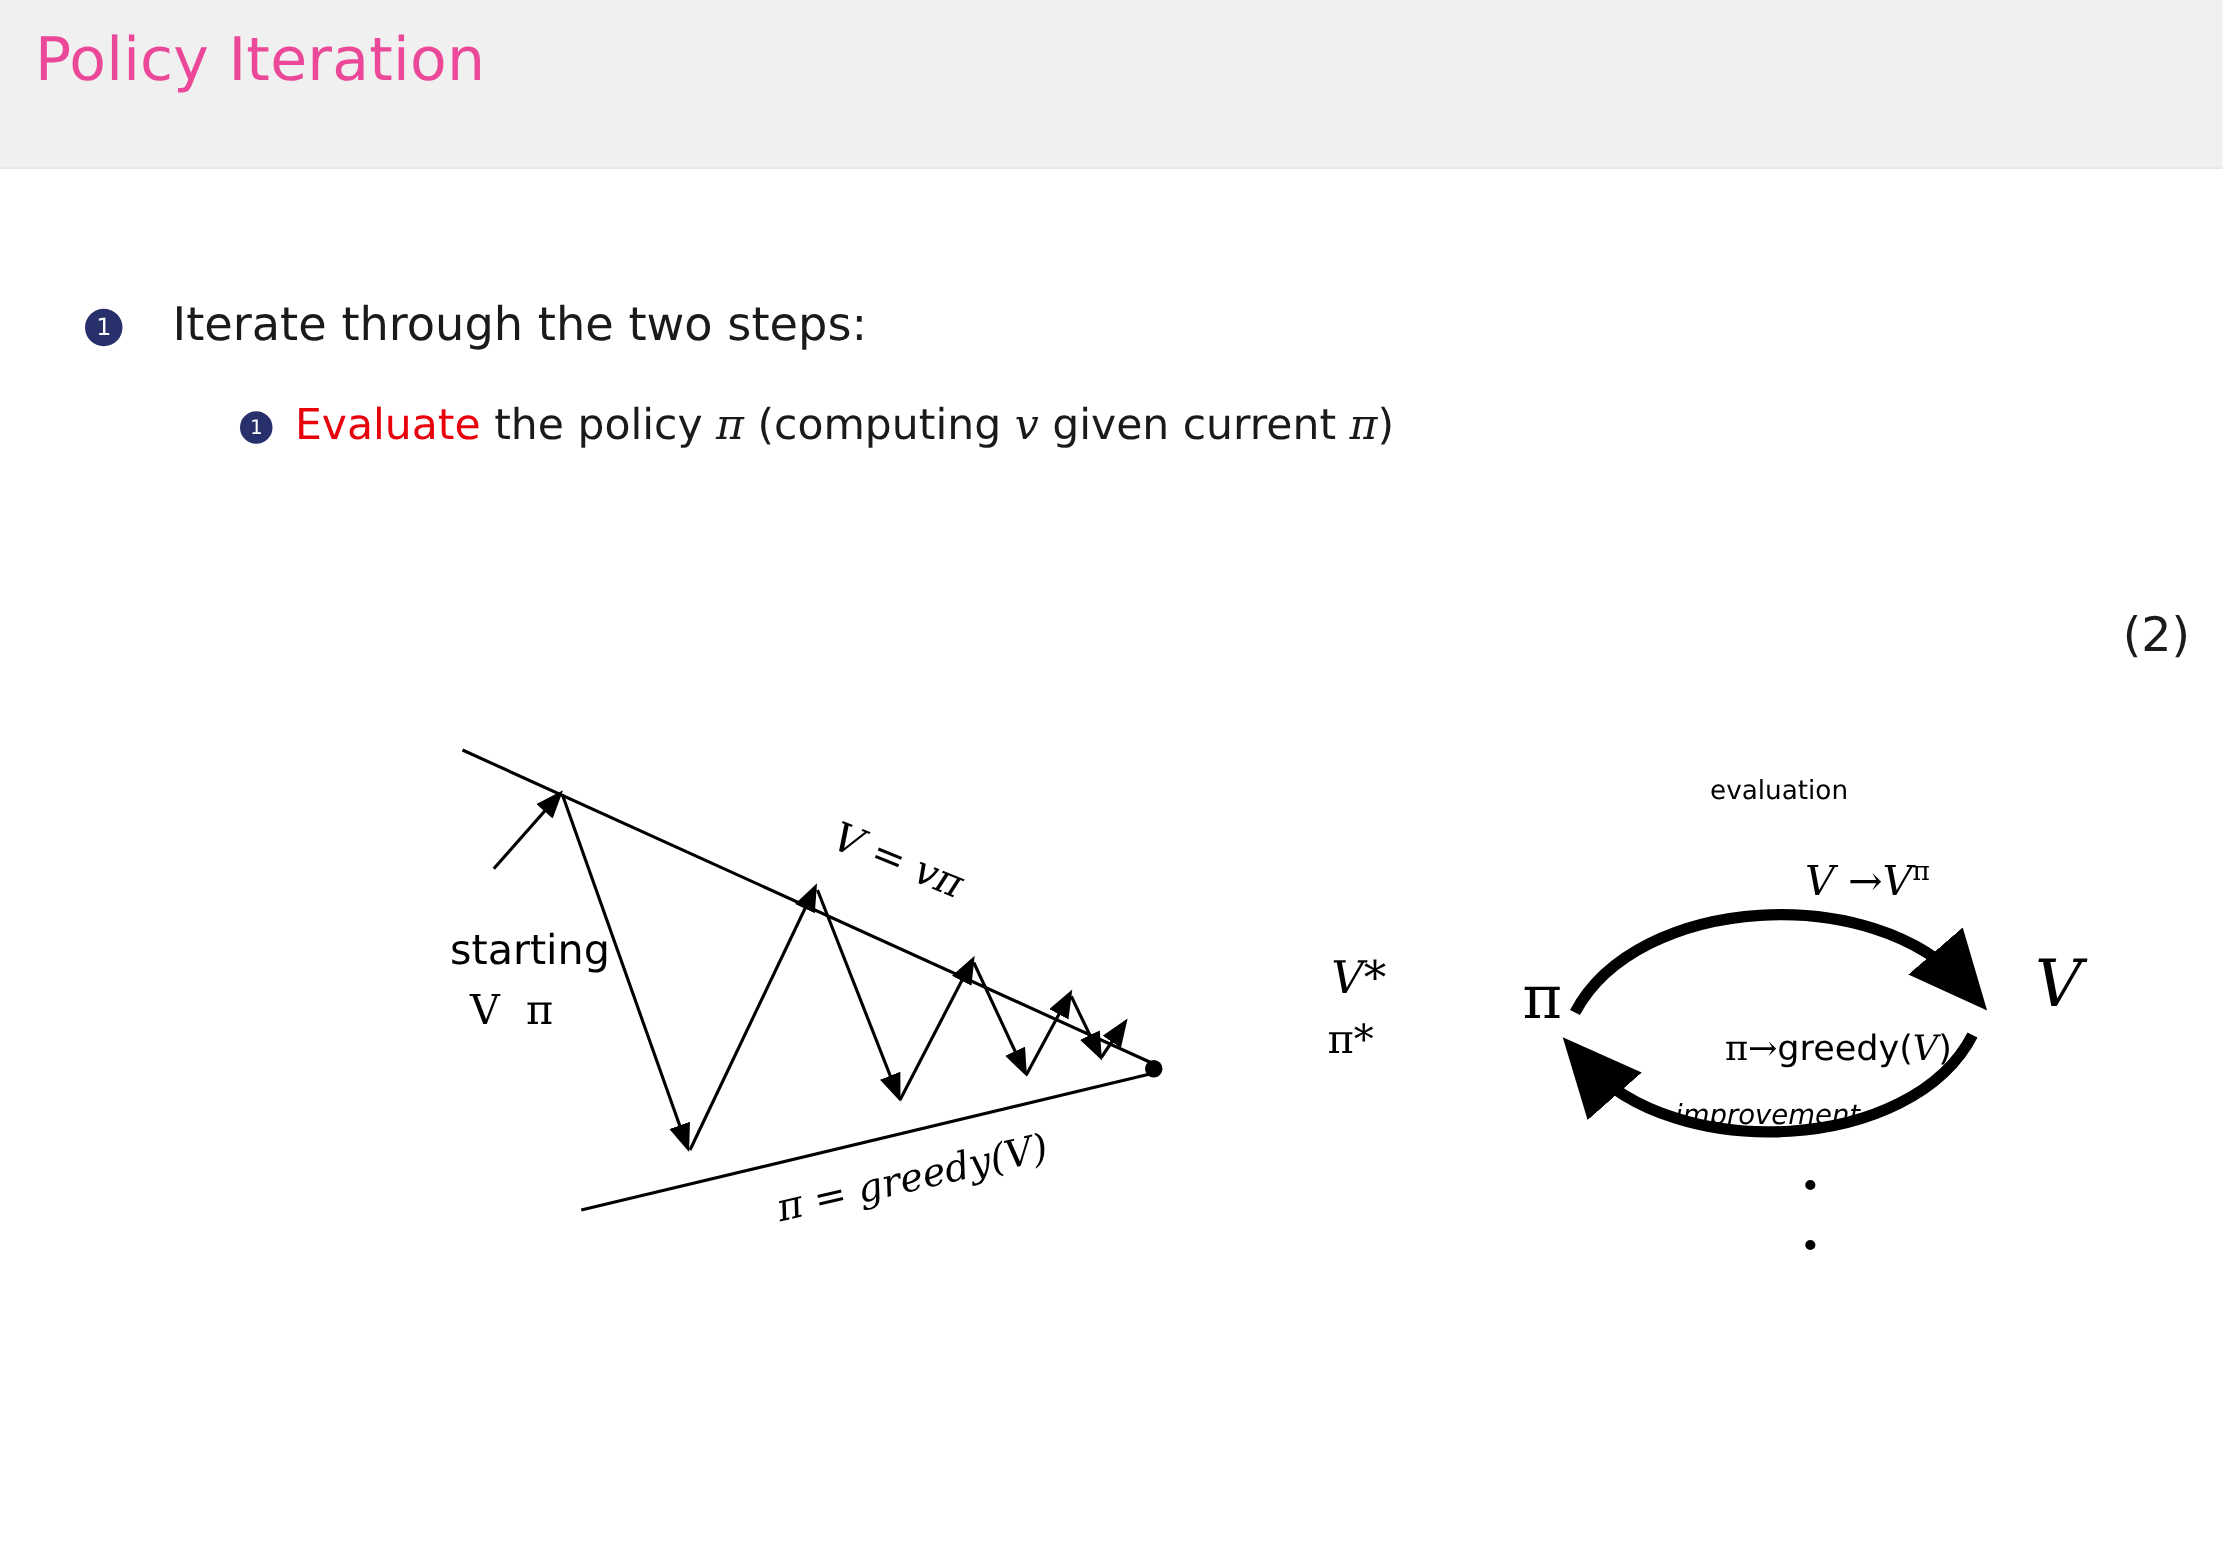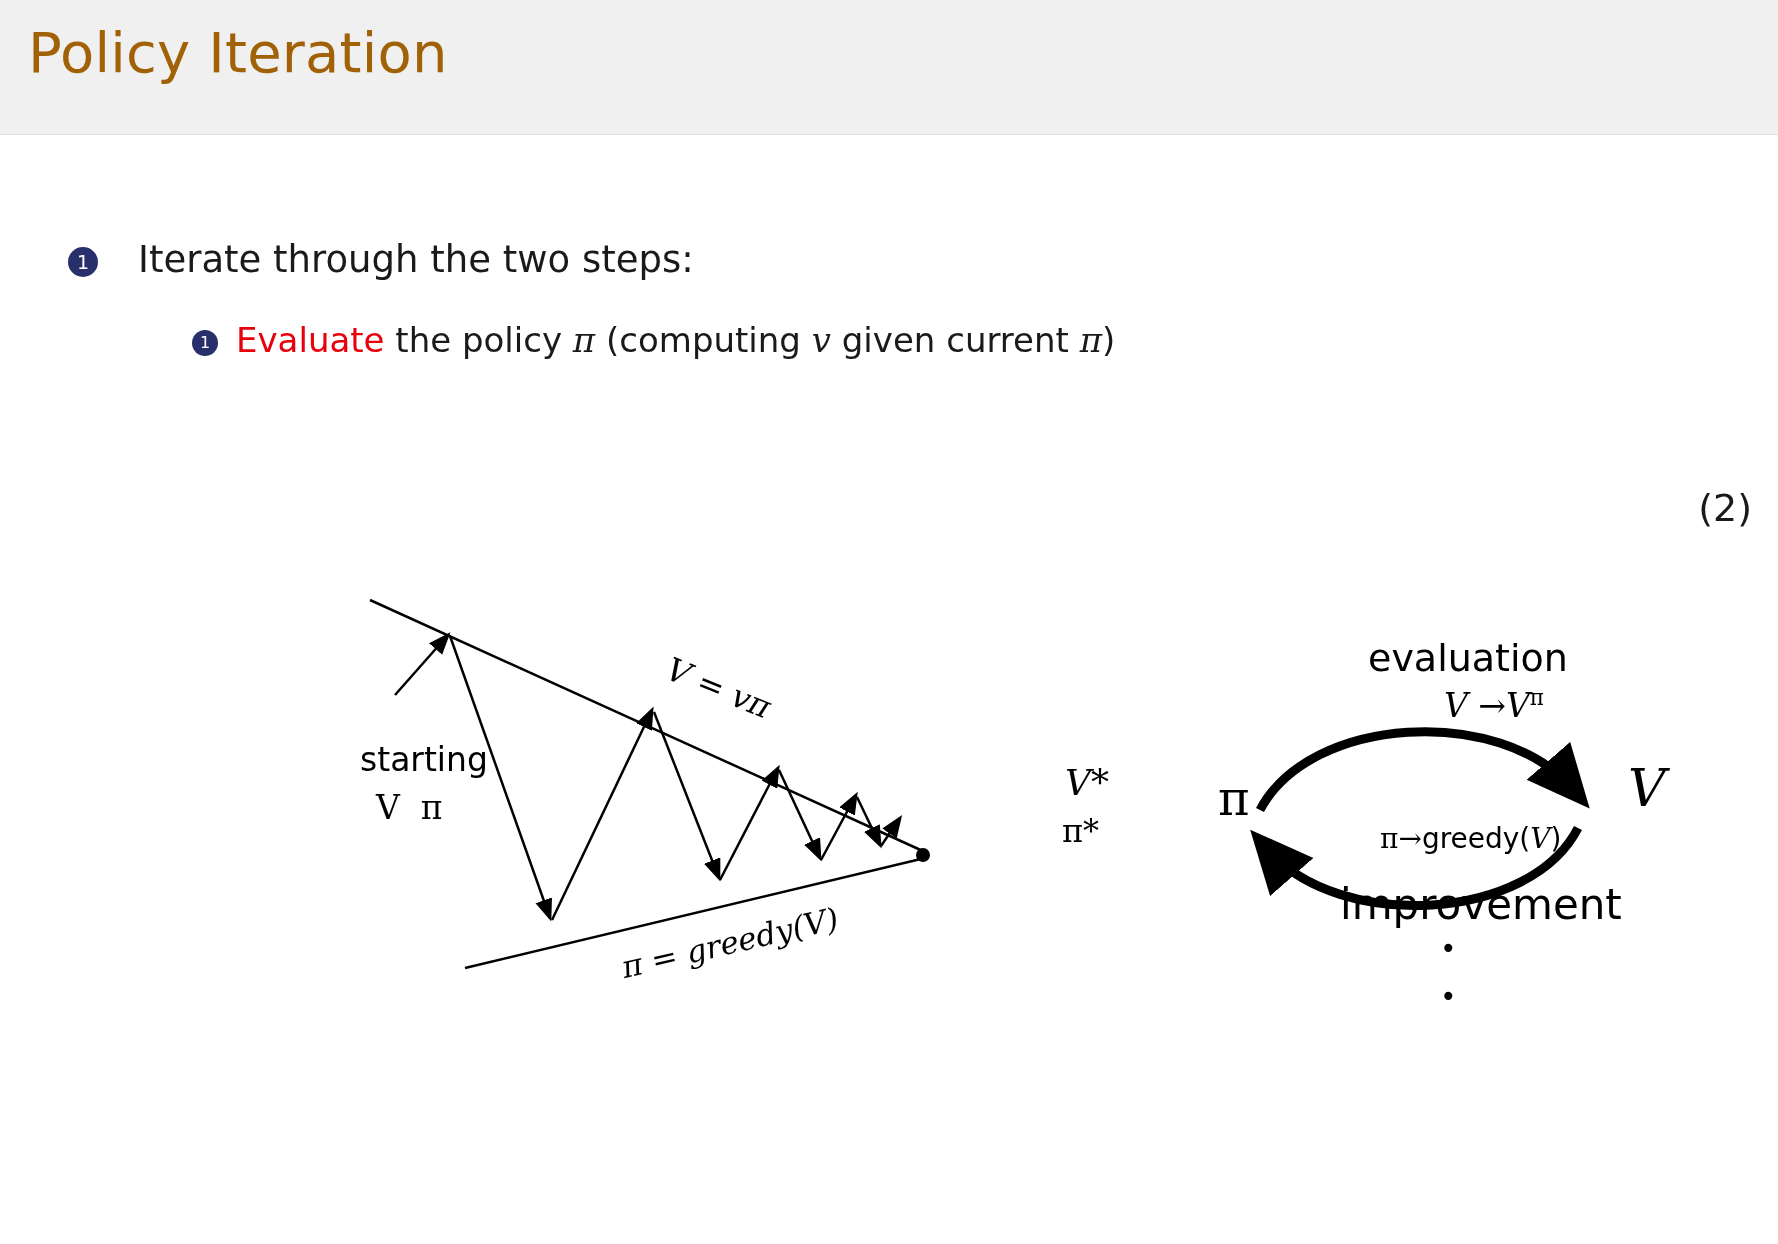--- a/index.html
+++ b/index.html
@@ -27,24 +27,24 @@
     top: 0;
     width: 1778px;
     height: 134px;
     background: #f0f0f0;
     border-bottom: 1px solid #e2e2e2;
   }
   .slide-title {
     position: absolute;
     left: 28px;
     top: 20px;
-    font-size: 56px;
+    font-size: 48px;
     font-family: "DejaVu Sans", sans-serif;
     font-weight: 400;
-    color: #a16207;
+    color: #ec4899;
     letter-spacing: 0.2px;
   }
   
   .bullet-num {
     display: inline-block;
     border-radius: 50%;
     background: #28306b;
     color: #ffffff;
     text-align: center;
     font-family: "DejaVu Sans", sans-serif;
@@ -177,27 +177,27 @@
         <marker id="ah2" markerWidth="7" markerHeight="7" refX="4" refY="3.2" orient="auto" markerUnits="strokeWidth">
           <polygon points="0 0, 7 3.2, 0 6.4" fill="#000"></polygon>
         </marker>
       </defs>
 
       <path d="M 60 150 C 110 55, 300 45, 372 128" fill="none" stroke="#000" stroke-width="9" marker-end="url(#ah2)"></path>
 
       <path d="M 378 168 C 330 262, 140 272, 68 190" fill="none" stroke="#000" stroke-width="9" marker-end="url(#ah2)"></path>
     </svg>
 
-    <div class="lbl-sans" style="left:1368px;top:-20px;font-size:38px;margin-top:16px;">evaluation</div>
+    <div class="lbl-sans" style="left:1368px;top:-20px;font-size:21px;">evaluation</div>
     <div class="lbl" style="left:1444px;top:45px;font-size:33px;font-style:italic;"><span>V</span> <span style="font-style:normal;">→</span><span>V</span><sup style="font-size:0.65em;font-style:normal;">π</sup></div>
 
     <div class="lbl" style="left:1218px;top:130px;font-size:48px;">π</div>
     <div class="lbl" style="left:1628px;top:118px;font-size:52px;font-style:italic;">V</div>
 
     <div class="lbl" style="left:1348px;top:182px;font-size:28px;margin-left:32px;"><span>π</span><span>→</span><span style="font-family:'DejaVu Sans',sans-serif;">greedy(</span><span style="font-style:italic;">V</span><span style="font-family:'DejaVu Sans',sans-serif;">)</span></div>
 
-    <div class="lbl-sans" style="left:1340px;top:240px;font-size:42px;">improvement</div>
+    <div class="lbl-sans" style="left:1340px;top:240px;font-size:22px;font-style:italic;">improvement</div>
 
     <div class="lbl-sans" style="left:1440px;top:292px;font-size:28px;">•</div>
     <div class="lbl-sans" style="left:1440px;top:340px;font-size:28px;">•</div>
   </div>
 
 </div>
 
 </body></html>

